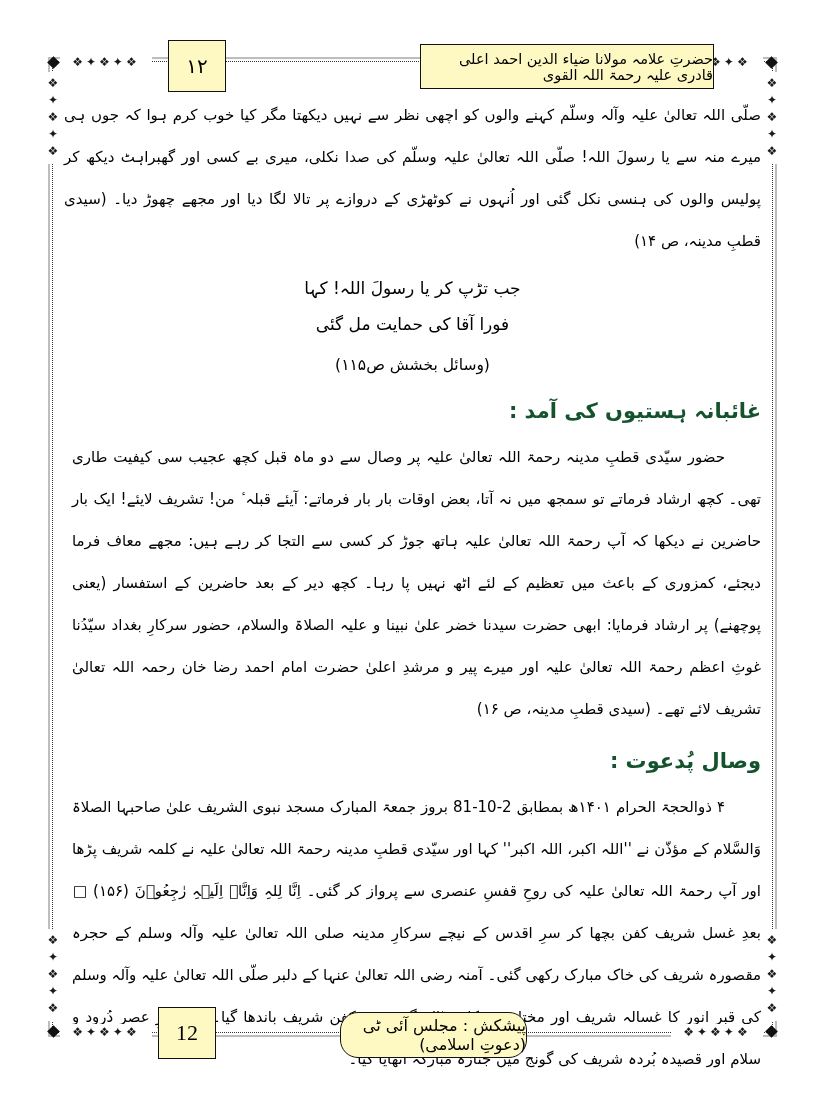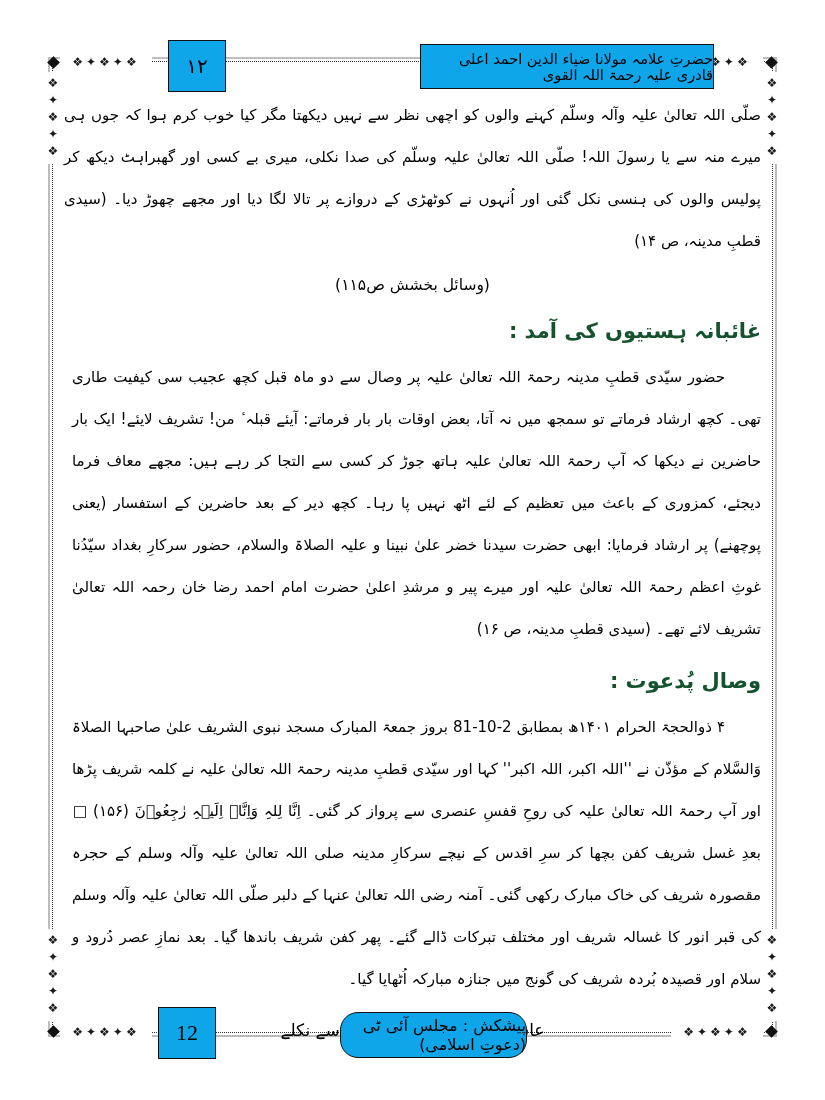--- a/index.html
+++ b/index.html
@@ -20,21 +20,21 @@
   .orn.h{height:16px;width:92px;top:54px;}
   .orn.hb{top:1024px;}
   .orn.v{width:16px;height:92px;writing-mode:vertical-rl;left:45px;line-height:16px;}
   .orn.vr{left:764px;}
   .corner{
     position:absolute;width:9px;height:9px;background:#111;z-index:4;
     transform:rotate(45deg);
   }
   
   .rulebox{
-    position:absolute;background:#0ea5e9;border:1.5px solid #111;z-index:5;
+    position:absolute;background:#fef9c3;border:1.5px solid #111;z-index:5;
     display:flex;align-items:center;justify-content:center;color:#000;
   }
   .hdr-num{left:168px;top:40px;width:56px;height:50px;font-size:20px;}
   .hdr-title{left:420px;top:44px;width:292px;height:43px;font-size:14.5px;}
   .ftr-num{left:158px;top:1007px;width:56px;height:50px;font-size:22px;
            font-family:"Liberation Serif",serif;}
   .ftr-pub{left:340px;top:1012px;width:185px;height:44px;font-size:16px;border-radius:18px;}
   
   .content{
     position:absolute;left:64px;top:94px;width:697px;direction:rtl;
@@ -82,20 +82,24 @@
 <div class="rulebox hdr-num">
   <span>۱۲</span>
 </div>
 <div class="rulebox hdr-title">
   <span>حضرتِ علامہ مولانا ضیاء الدین احمد اعلی قادری علیہ رحمۃ اللہ القوی</span>
 </div>
 
 <div class="content">
   <p class="para">صلّی اللہ تعالیٰ علیہ وآلہ وسلّم کہنے والوں کو اچھی نظر سے نہیں دیکھتا مگر کیا خوب کرم ہوا کہ جوں ہی میرے منہ سے یا رسولَ اللہ! صلّی اللہ تعالیٰ علیہ وسلّم کی صدا نکلی، میری بے کسی اور گھبراہٹ دیکھ کر پولیس والوں کی ہنسی نکل گئی اور اُنہوں نے کوٹھڑی کے دروازے پر تالا لگا دیا اور مجھے چھوڑ دیا۔ (سیدی قطبِ مدینہ، ص ۱۴)</p>
 
+  <div class="couplet">
+    <div>جب تڑپ کر یا رسولَ اللہ! کہا</div>
+    <div>فورا آقا کی حمایت مل گئی</div>
+  </div>
 
   <div class="ref-left">(وسائل بخشش ص۱۱۵)</div>
 
   <h2 class="heading">غائبانہ ہستیوں کی آمد :</h2>
 
   <p class="para indent para2">حضور سیّدی قطبِ مدینہ رحمۃ اللہ تعالیٰ علیہ پر وصال سے دو ماہ قبل کچھ عجیب سی کیفیت طاری تھی۔ کچھ ارشاد فرماتے تو سمجھ میں نہ آتا، بعض اوقات بار بار فرماتے: آیئے قبلہ ٔ من! تشریف لایئے! ایک بار حاضرین نے دیکھا کہ آپ رحمۃ اللہ تعالیٰ علیہ ہاتھ جوڑ کر کسی سے التجا کر رہے ہیں: مجھے معاف فرما دیجئے، کمزوری کے باعث میں تعظیم کے لئے اٹھ نہیں پا رہا۔ کچھ دیر کے بعد حاضرین کے استفسار (یعنی پوچھنے) پر ارشاد فرمایا: ابھی حضرت سیدنا خضر علیٰ نبینا و علیہ الصلاۃ والسلام، حضور سرکارِ بغداد سیّدُنا غوثِ اعظم رحمۃ اللہ تعالیٰ علیہ اور میرے پیر و مرشدِ اعلیٰ حضرت امام احمد رضا خان رحمہ اللہ تعالیٰ تشریف لائے تھے۔ (سیدی قطبِ مدینہ، ص ۱۶)</p>
 
   <h2 class="heading">وصال پُدعوت :</h2>
 
   <p class="para indent">۴ ذوالحجۃ الحرام ۱۴۰۱ھ بمطابق 2-10-81 بروز جمعۃ المبارک مسجد نبوی الشریف علیٰ صاحبہا الصلاۃ وَالسَّلام کے مؤذّن نے ''اللہ اکبر، اللہ اکبر'' کہا اور سیّدی قطبِ مدینہ رحمۃ اللہ تعالیٰ علیہ نے کلمہ شریف پڑھا اور آپ رحمۃ اللہ تعالیٰ علیہ کی روحِ قفسِ عنصری سے پرواز کر گئی۔ اِنَّا لِلہِ وَاِنَّاۤ اِلَیۡہِ رٰجِعُوۡنَ (۱۵۶) □ بعدِ غسل شریف کفن بچھا کر سرِ اقدس کے نیچے سرکارِ مدینہ صلی اللہ تعالیٰ علیہ وآلہ وسلم کے حجرہ مقصورہ شریف کی خاک مبارک رکھی گئی۔ آمنہ رضی اللہ تعالیٰ عنہا کے دلبر صلّی اللہ تعالیٰ علیہ وآلہ وسلم کی قبر انور کا غسالہ شریف اور مختلف تبرکات ڈالے گئے۔ پھر کفن شریف باندھا گیا۔ بعد نمازِ عصر دُرود و سلام اور قصیدہ بُردہ شریف کی گونج میں جنازہ مبارکہ اُٹھایا گیا۔</p>

